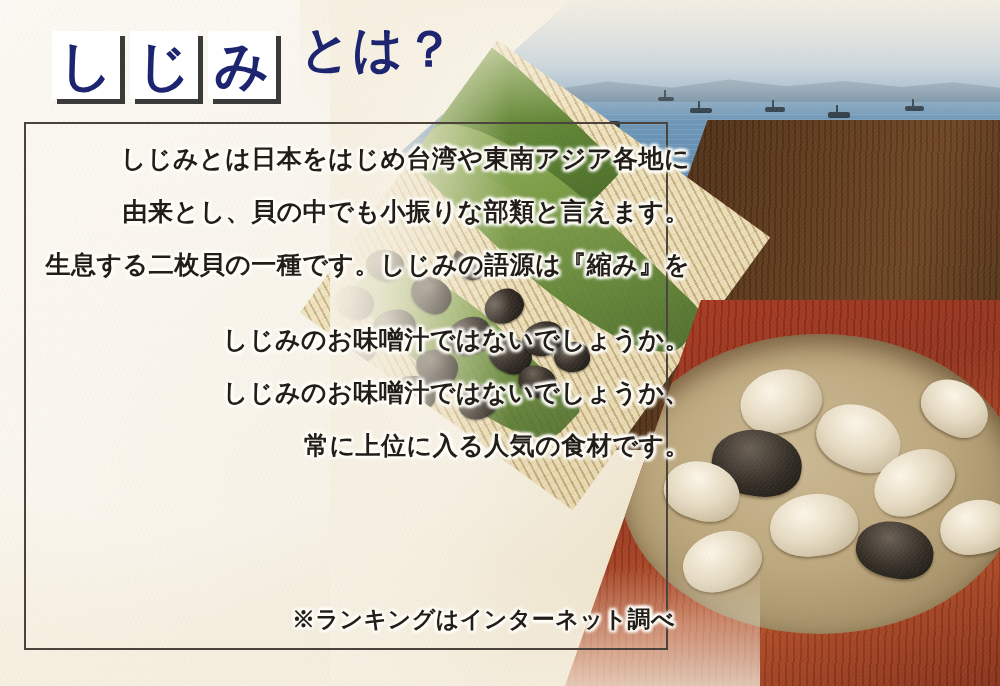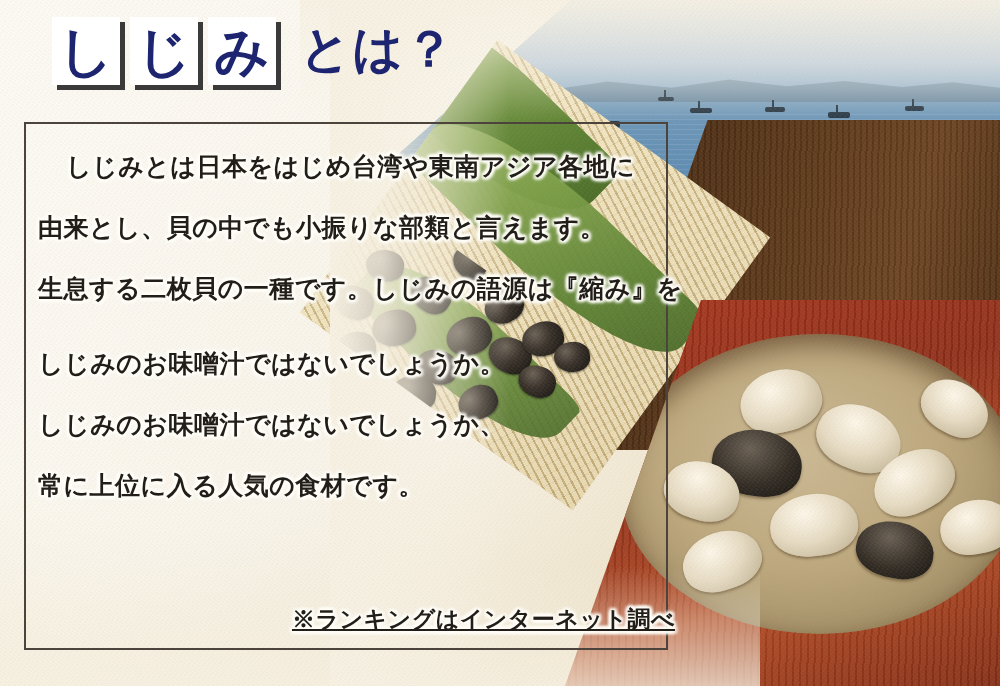--- a/index.html
+++ b/index.html
@@ -116,50 +116,49 @@
   
   .title{position:absolute;left:52px;top:16px;display:flex;align-items:flex-end;gap:10px;z-index:8;}
   .kbox{
     width:68px;height:68px;background:#ffffff;
     box-shadow:5px 5px 0 #3a3a3a;
     display:flex;align-items:center;justify-content:center;
     font-size:54px;line-height:1;color:#1d2470;
     font-family:"DejaVu Serif","Liberation Serif",serif;font-weight:700;
   }
   .tsuffix{
-    margin-left:14px;margin-bottom:2px;font-size:50px;color:#1d2470;font-weight:700;
+    margin-left:14px;margin-bottom:16px;font-size:50px;color:#1d2470;font-weight:700;
     font-family:"DejaVu Serif","Liberation Serif",serif;letter-spacing:1px;
   }
 
   
   .frame{
     position:absolute;left:24px;top:122px;width:644px;height:528px;
     border:2px solid #4c443c;z-index:7;box-sizing:border-box;
   }
   .body-text{
     position:absolute;left:30px;top:132px;width:660px;z-index:9;
     color:#211d19;font-size:25px;line-height:53px;letter-spacing:.5px;
     font-family:"DejaVu Serif","Liberation Serif",serif;font-weight:700;
     text-shadow:
       2px 0 3px #fffdf7, -2px 0 3px #fffdf7, 0 2px 3px #fffdf7, 0 -2px 3px #fffdf7,
       2px 2px 3px #fffdf7, -2px -2px 3px #fffdf7, 2px -2px 3px #fffdf7, -2px 2px 3px #fffdf7,
       0 0 6px #fffdf7;
   }
   .para{margin:0 0 22px 0;}
-  .para p{margin:8px;white-space:nowrap;}
+  .para p{margin:0;white-space:nowrap;text-align:right;}
   .indent{text-indent:28px;}
   .note{
     position:absolute;left:292px;top:604px;z-index:9;
     color:#211d19;font-size:23px;font-weight:700;letter-spacing:.5px;
     font-family:"DejaVu Serif","Liberation Serif",serif;
     text-shadow:
       2px 0 3px #fffdf7, -2px 0 3px #fffdf7, 0 2px 3px #fffdf7, 0 -2px 3px #fffdf7,
       2px 2px 3px #fffdf7, -2px -2px 3px #fffdf7, 2px -2px 3px #fffdf7, -2px 2px 3px #fffdf7,
       0 0 6px #fffdf7;
-    text-decoration: underline;
   }
 </style>
 </head>
 <body>
 
 <div class="canvas">
 
   <div class="photos">
 
     <div class="ph ph-lake">

